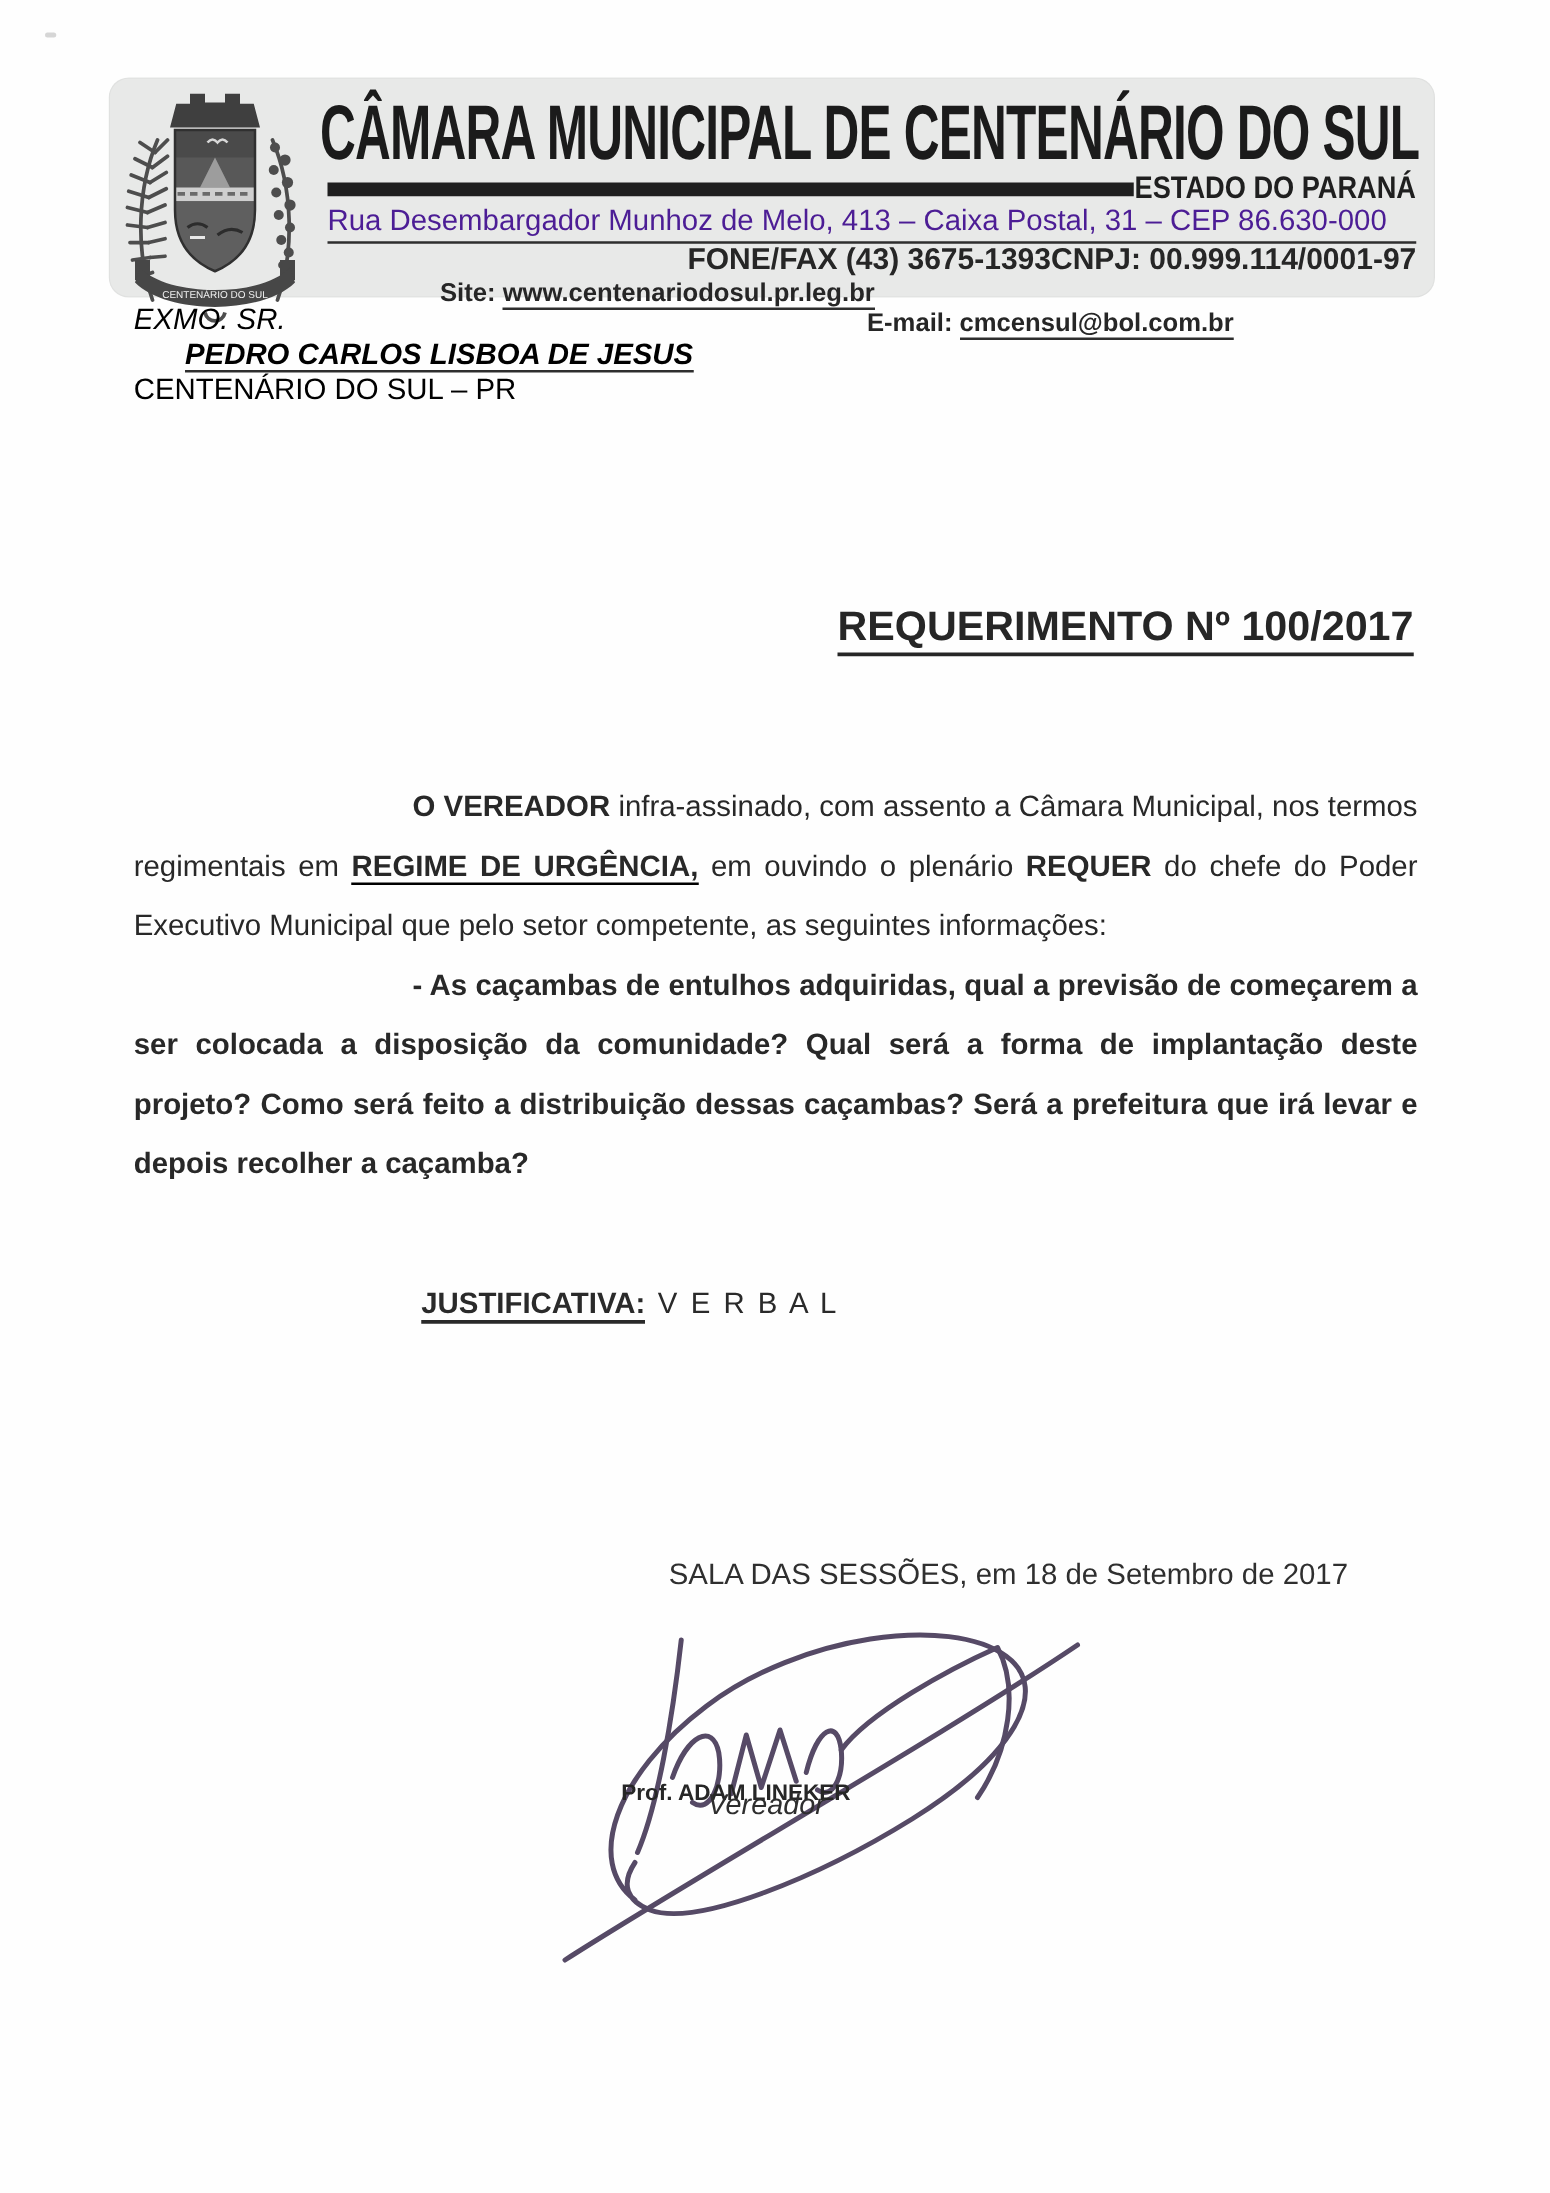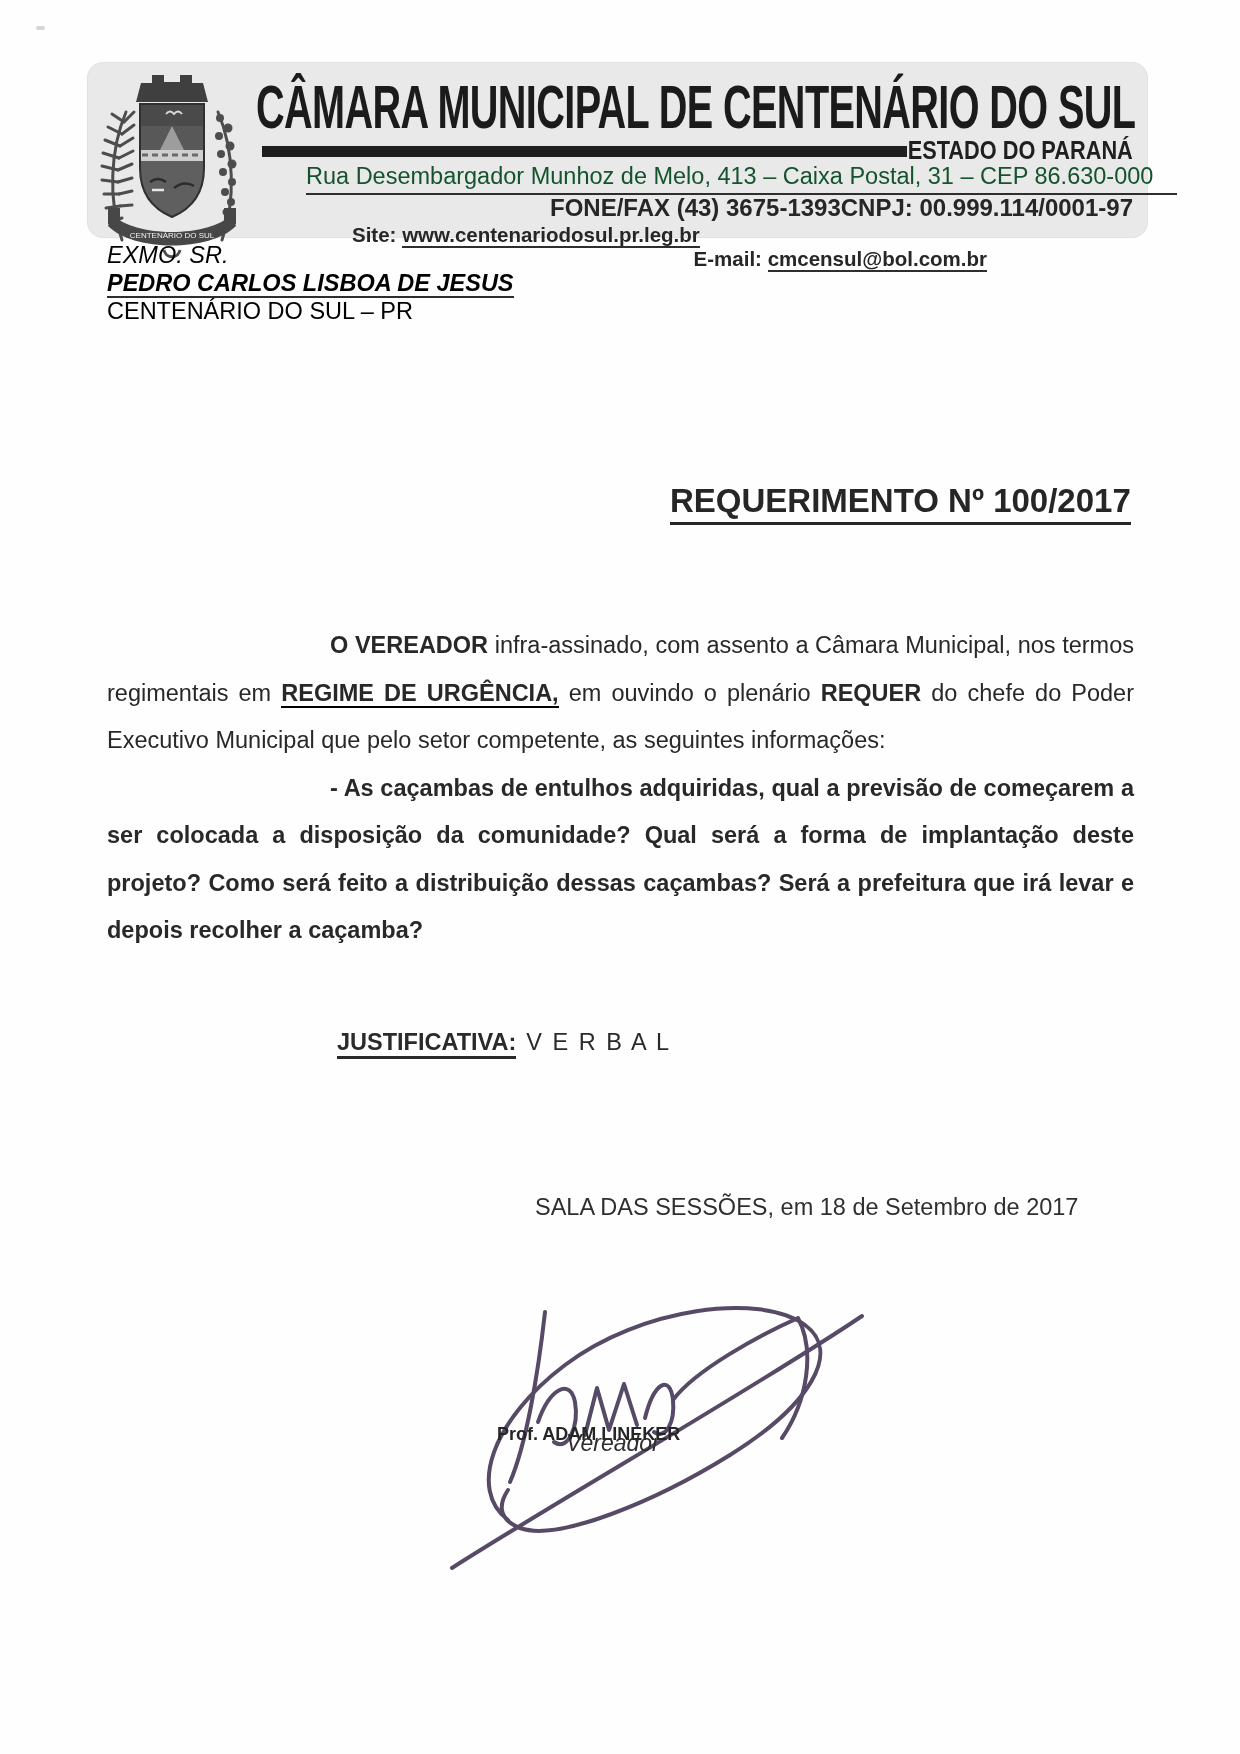--- a/index.html
+++ b/index.html
@@ -18,51 +18,51 @@
 
   
   .header-band{position:absolute;left:87px;top:62px;width:1061px;height:176px;background:var(--band);border-radius:16px;
     box-shadow:0 0 0 1px rgba(0,0,0,0.03) inset;}
   .coa{position:absolute;left:94px;top:70px;width:156px;height:192px;}
   .org-title{position:absolute;left:256px;top:76px;margin:0;font-size:62px;line-height:1;font-weight:bold;
     letter-spacing:-1px;color:#1b1b1b;white-space:nowrap;transform:scaleX(0.64);transform-origin:left top;}
   .rule-bar{position:absolute;left:262px;top:146px;width:645px;height:11px;background:#1f1f1f;}
   .state-line{position:absolute;right:107px;top:136px;font-size:25px;font-weight:bold;color:#1f1f1f;
     white-space:nowrap;transform:scaleX(0.87);transform-origin:right top;}
-  .address-line{position:absolute;left:262px;top:163px;width:871px;font-size:23.5px;color:#14532d;
-    border-bottom:2.5px solid #2e2e2e;padding-bottom:3px;white-space:nowrap;margin-left:44px;}
+  .address-line{position:absolute;left:262px;top:163px;width:871px;font-size:23.5px;color:#4c1d95;
+    border-bottom:2.5px solid #2e2e2e;padding-bottom:3px;white-space:nowrap;}
   .contact-row{position:absolute;left:262px;top:194px;width:871px;display:flex;justify-content:flex-end;
     font-size:24px;font-weight:bold;color:#262626;}
   .site-row{position:absolute;left:262px;top:223px;width:871px;display:flex;font-size:20.5px;font-weight:bold;color:#262626;flex-direction:column;}
   .site-row .site{margin-left:90px;}
   .site-row .email{margin-left:auto;margin-right:146px;}
   .u-line{border-bottom:2px solid #2e2e2e;}
 
   
   .addressee{position:absolute;left:107px;top:242px;font-size:23.5px;line-height:27.5px;color:#000000;}
   .addr-1,.addr-3{font-style:italic;}
   .addr-2{font-style:italic;font-weight:bold;}
-  .addr-2 span{border-bottom:2.5px solid #2e2e2e;display:inline-block;line-height:25px;}
+  .addr-2 span{border-bottom:2.5px solid #2e2e2e;display:inline-block;line-height:25px;margin-left:41px;}
   .addr-4{font-style:normal;}
 
   
   .doc-title{position:absolute;left:670px;top:482px;margin:0;font-size:33px;font-weight:bold;color:#262626;
     border-bottom:3.5px solid #262626;padding-bottom:2px;}
   .body-text{position:absolute;left:107px;top:622px;width:1027px;font-size:23.5px;line-height:47.5px;
     text-align:justify;color:#282828;}
   .body-text p{margin:0;text-indent:223px;}
   .body-text p.bold-para{font-weight:bold;}
   .body-text .b{font-weight:bold;}
   .body-text .u{border-bottom:2px solid #000000;}
 
   .justificativa{position:absolute;left:337px;top:1029px;font-size:23.5px;color:#2a2a2a;}
   .justificativa .label{font-weight:bold;border-bottom:3px solid #2a2a2a;padding-bottom:1px;}
   .justificativa .value{margin-left:10px;letter-spacing:2px;}
 
-  .place-date{position:absolute;left:535px;top:1194px;font-size:23.5px;color:#2f2f2f;}
+  .place-date{position:absolute;left:535px;top:1246px;font-size:23.5px;color:#2f2f2f;}
 
   
   .sig-svg{position:absolute;left:430px;top:1290px;width:460px;height:300px;}
   .sig-name{position:absolute;left:497px;top:1400px;font-size:18px;font-weight:bold;color:#262626;margin-top:24px;}
   .sig-role{position:absolute;left:566px;top:1430px;font-size:23px;font-style:italic;color:#2e2e2e;text-align:center;}
 </style>
 </head>
 <body>
 
 <div class="page">

